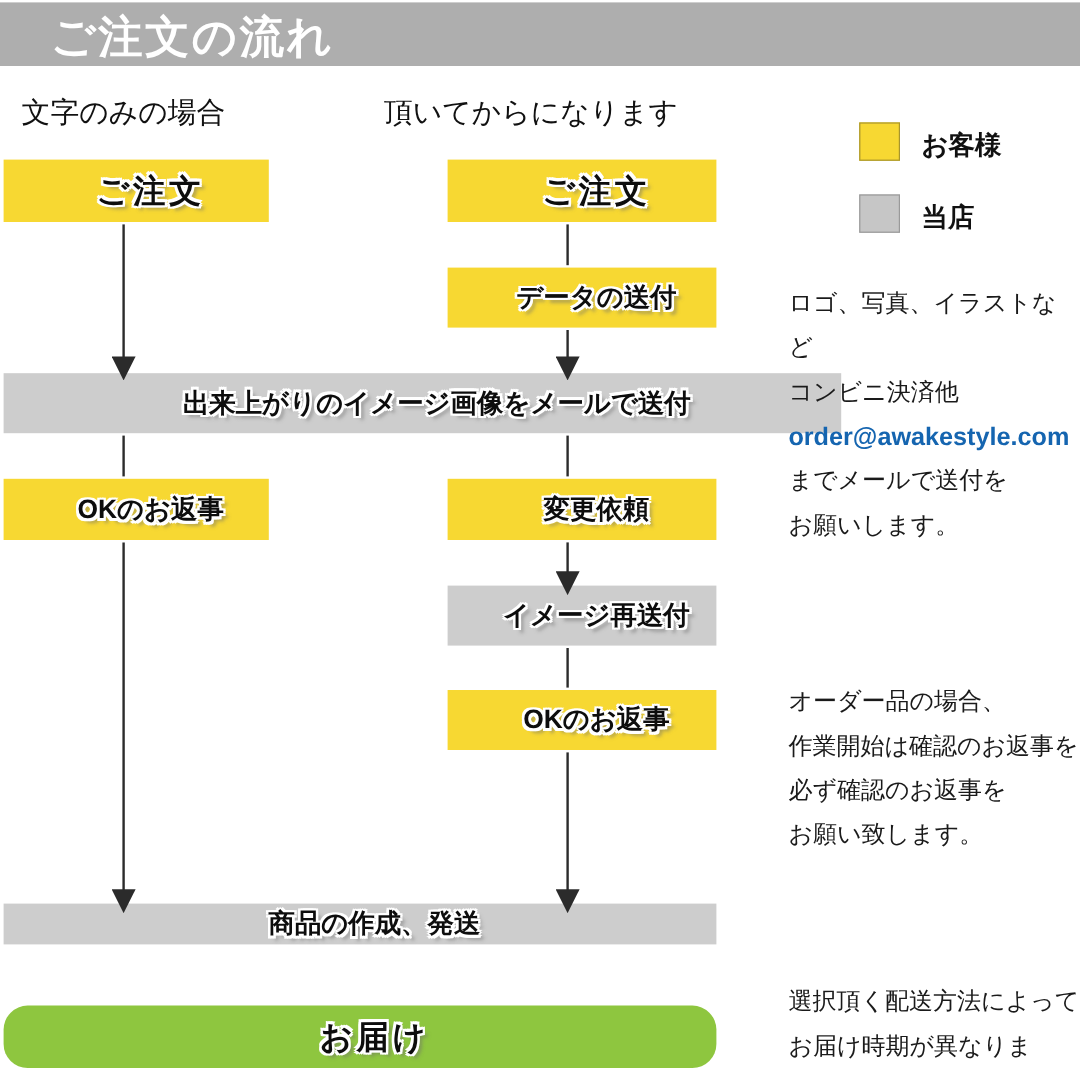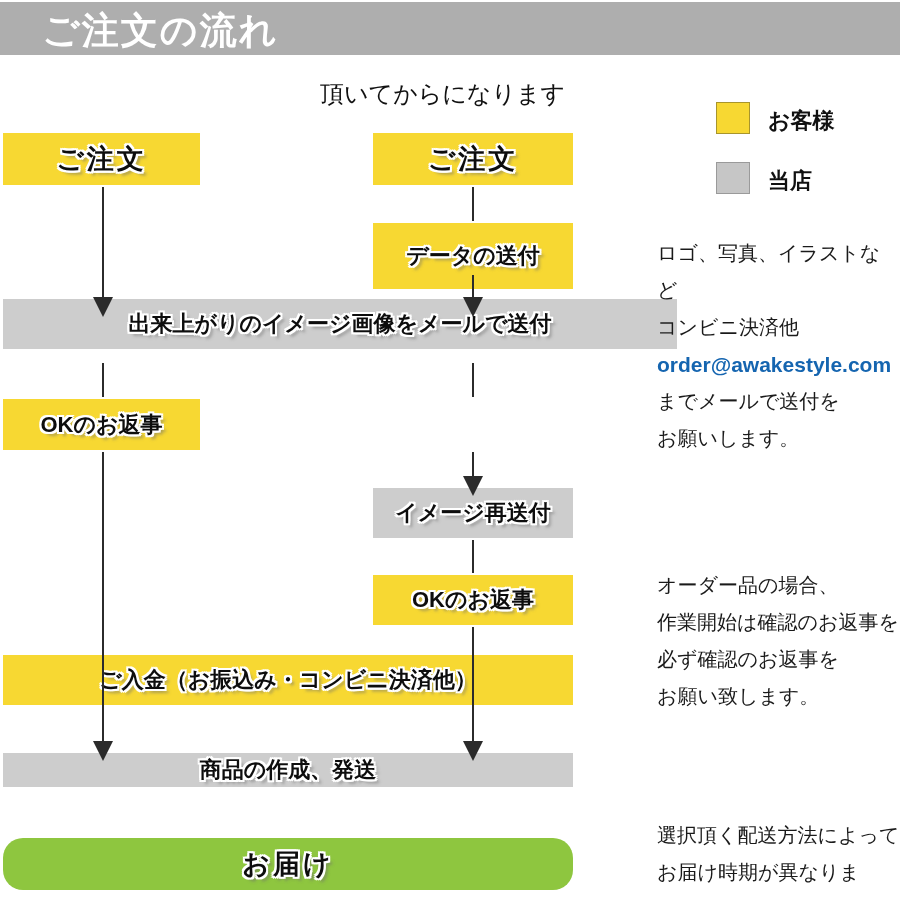--- a/index.html
+++ b/index.html
@@ -22,20 +22,21 @@
   .step{
     position:absolute;display:flex;align-items:center;justify-content:center;
     font-weight:bold;font-size:22px;color:#0d0d0d;text-align:center;white-space:nowrap;
   }
   .outlined{
     text-shadow:
       -2px -2px 0 #fff,-2px 0 0 #fff,-2px 2px 0 #fff,
       0 -2px 0 #fff,0 2px 0 #fff,
       2px -2px 0 #fff,2px 0 0 #fff,2px 2px 0 #fff,
       4px 4px 3px rgba(110,110,110,0.55);
+    padding-left: 24px;
   }
   .yellow{background:#f7d832;}
   .graybar{background:#cdcdcd;}
   .greenbar{background:#8ec63f;border-radius:20px;}
   .big{font-size:27px;letter-spacing:3px;}
   
   #arrows{position:absolute;left:0;top:0;z-index:6;pointer-events:none;}
   
   .legend-swatch{position:absolute;width:32px;height:30px;}
   #legend-customer-swatch{left:716px;top:102px;background:#f7d832;border:1px solid #a8952c;}
@@ -51,30 +52,31 @@
   .email{color:#1565b0;font-weight:bold;font-size:21px;}
 </style>
 </head>
 <body>
 
 <div id="stage">
 
   <div class="header-bar"></div>
   <div class="header-title">ご注文の流れ</div>
 
+  <div class="col-header" id="col-h-left">文字のみの場合</div>
   <div class="col-header" id="col-h-right">頂いてからになります</div>
 
   <div class="step yellow big outlined" style="left:3px;top:133px;width:197px;height:52px;">ご注文</div>
   <div class="step yellow big outlined" style="left:373px;top:133px;width:200px;height:52px;">ご注文</div>
-  <div class="step yellow outlined" style="left:373px;top:223px;width:200px;height:66px;">データの送付</div>
-  <div class="step graybar outlined" style="left:3px;top:299px;width:674px;height:50px;">出来上がりのイメージ画像をメールで送付</div>
+  <div class="step yellow outlined" style="left:373px;top:223px;width:200px;height:50px;">データの送付</div>
+  <div class="step graybar outlined" style="left:3px;top:311px;width:674px;height:50px;">出来上がりのイメージ画像をメールで送付</div>
   <div class="step yellow outlined" style="left:3px;top:399px;width:197px;height:51px;">OKのお返事</div>
+  <div class="step yellow outlined" style="left:373px;top:399px;width:200px;height:51px;">変更依頼</div>
   <div class="step graybar outlined" style="left:373px;top:488px;width:200px;height:50px;">イメージ再送付</div>
   <div class="step yellow outlined" style="left:373px;top:575px;width:200px;height:50px;">OKのお返事</div>
-  <div class="step yellow outlined" style="left:3px;top:655px;width:570px;height:50px;">ご入金（お振込み・コンビニ決済他）</div>
   <div class="step graybar outlined" style="left:3px;top:753px;width:570px;height:34px;">商品の作成、発送</div>
   <div class="step greenbar big outlined" style="left:3px;top:838px;width:570px;height:52px;">お届け</div>
 
   <svg id="arrows" width="900" height="900">
     <defs>
       <marker id="ah" viewBox="0 0 10 10" refX="1" refY="5" markerWidth="10" markerHeight="10" orient="auto">
         <path d="M0,0 L10,5 L0,10 z" fill="#2b2b2b"></path>
       </marker>
     </defs>
     <line x1="103" y1="187" x2="103" y2="299" stroke="#2b2b2b" stroke-width="2" marker-end="url(#ah)"></line>

